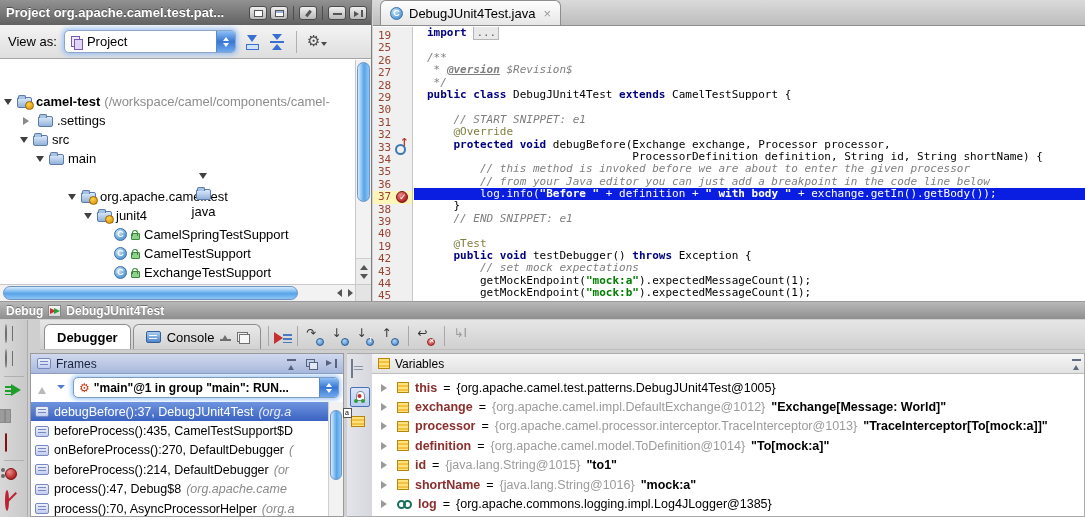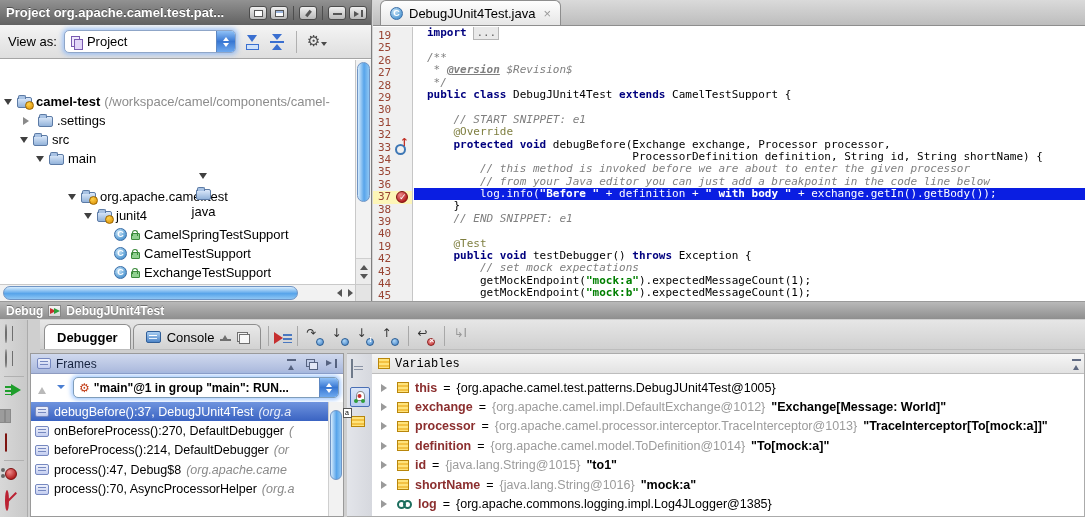--- a/index.html
+++ b/index.html
@@ -219,21 +219,21 @@
                 border-radius:50% 50% 20% 20%;}
   .duke::after{content:"";position:absolute;left:0;bottom:0;width:4px;height:4px;border-radius:50%;background:#2e9e3a;
                box-shadow:7px 0 0 #2e9e3a, 3.5px -5px 0 #c62f2f;}
   .sortico{width:15px;height:13px;margin:2px auto;position:relative;}
   .sortico::before{content:"";position:absolute;left:0;top:0;width:12px;height:9px;border:1px solid #b8860b;
                    background:repeating-linear-gradient(#ffe37a 0 2px,#f3c243 2px 4px);}
   .sortico::after{content:"a";position:absolute;right:-1px;bottom:-2px;width:7px;height:8px;background:#fff;border:1px solid #555;
                   font-size:7px;line-height:8px;text-align:center;color:#000;}
 
   .vars{position:absolute;left:344px;top:2px;right:0;bottom:0;border:1px solid #ababab;border-left:none;background:#fff;overflow:hidden;}
-  .vars .phdr{background:linear-gradient(#f6f6f6,#e2e2e2);border-bottom:1px solid #bdbdbd;color:#000;font-family:Liberation Mono, monospace;}
+  .vars .phdr{background:linear-gradient(#f6f6f6,#e2e2e2);border-bottom:1px solid #bdbdbd;color:#000;}
   .vico{width:12px;height:11px;border:1px solid #b8860b;background:repeating-linear-gradient(#ffe37a 0 2px,#f3c243 2px 4px);flex:none;}
   .vrows{position:absolute;left:0;right:0;top:20px;bottom:0;padding-top:4px;font-size:12.5px;}
   .vrow{height:19.4px;display:flex;align-items:center;gap:6px;padding-left:9px;white-space:nowrap;}
   .vrow .ar.closed{border-left-color:#9a9a9a;margin:0;}
   .vname{color:#8b2e2e;font-weight:bold;}
   .vtype{color:#9b9b9b;}
   .vtype.plain{color:#000;}
   .vval{color:#000;font-weight:bold;}
   .glasses{width:15px;height:8px;position:relative;flex:none;}
   .glasses::before,.glasses::after{content:"";position:absolute;top:0;width:5px;height:5px;border:2px solid #1d6e5e;border-radius:50%;}
@@ -520,20 +520,24 @@
             </span>
           </div>
           <div class="frames-list">
               <div class="frow sel">
                 <span class="fico"></span>
                 <span>debugBefore():37, DebugJUnit4Test </span>
                 <span class="sfx">(org.a</span>
               </div>
               <div class="frow">
                 <span class="fico"></span>
+                <span>beforeProcess():435, CamelTestSupport$D</span>
+              </div>
+              <div class="frow">
+                <span class="fico"></span>
                 <span>onBeforeProcess():270, DefaultDebugger </span>
                 <span class="sfx">(</span>
               </div>
               <div class="frow">
                 <span class="fico"></span>
                 <span>beforeProcess():214, DefaultDebugger </span>
                 <span class="sfx">(or</span>
               </div>
               <div class="frow">
                 <span class="fico"></span>

